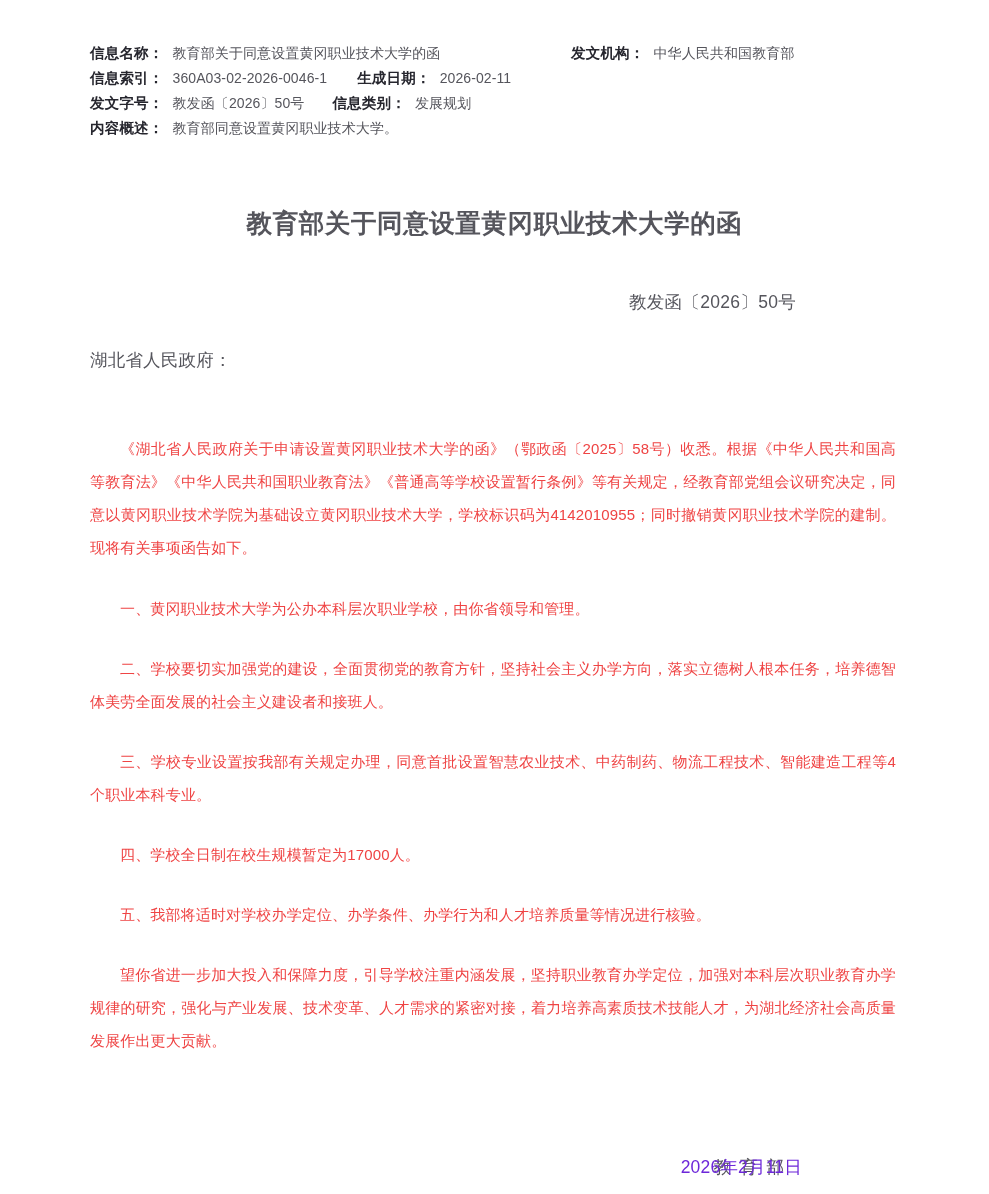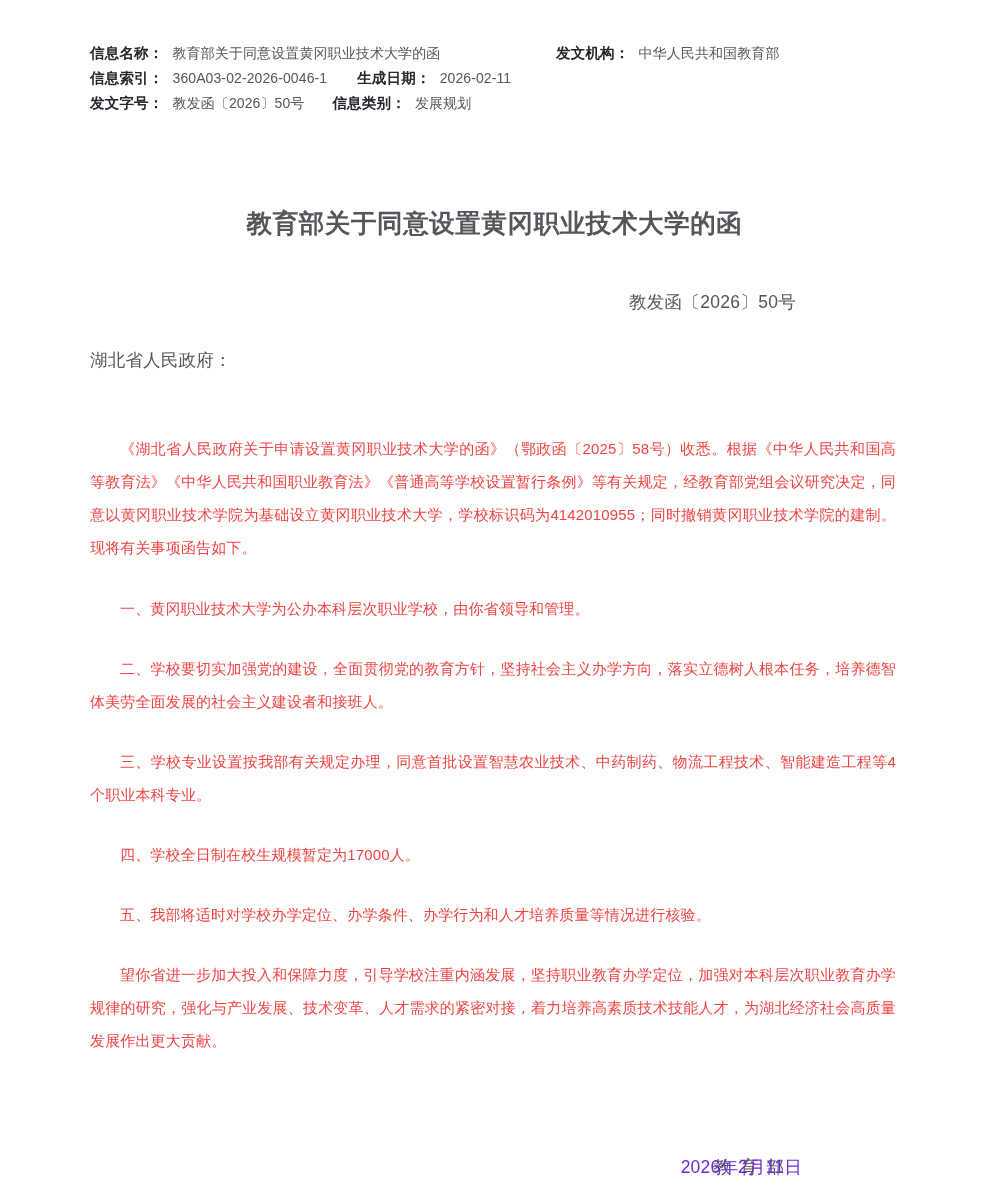--- a/index.html
+++ b/index.html
@@ -45,21 +45,21 @@
   .meta-value {
     font-size: 14px;
     color: #55555c;
     margin-left: 9px;
     letter-spacing: 0.1px;
   }
   .meta-gap-a { margin-left: 30px; }
   .meta-gap-b { margin-left: 28px; }
   .meta-right {
     position: absolute;
-    left: 466px;
+    left: 481px;
     top: 0;
     white-space: nowrap;
   }
 
   
   .doc-title {
     position: absolute;
     top: 206px;
     left: 0;
     width: 989px;
@@ -144,20 +144,24 @@
       <span class="meta-value">2026-02-11</span>
     </div>
 
     <div class="meta-row">
       <span class="meta-label">发文字号：</span>
       <span class="meta-value">教发函〔2026〕50号</span>
       <span class="meta-label meta-gap-b">信息类别：</span>
       <span class="meta-value">发展规划</span>
     </div>
 
+    <div class="meta-row">
+      <span class="meta-label">内容概述：</span>
+      <span class="meta-value">教育部同意设置黄冈职业技术大学。</span>
+    </div>
 
     <div class="meta-row meta-right">
       <span class="meta-label">发文机构：</span>
       <span class="meta-value">中华人民共和国教育部</span>
     </div>
   </div>
 
   <div class="doc-title">教育部关于同意设置黄冈职业技术大学的函</div>
 
   <div class="doc-number">教发函〔2026〕50号</div>

